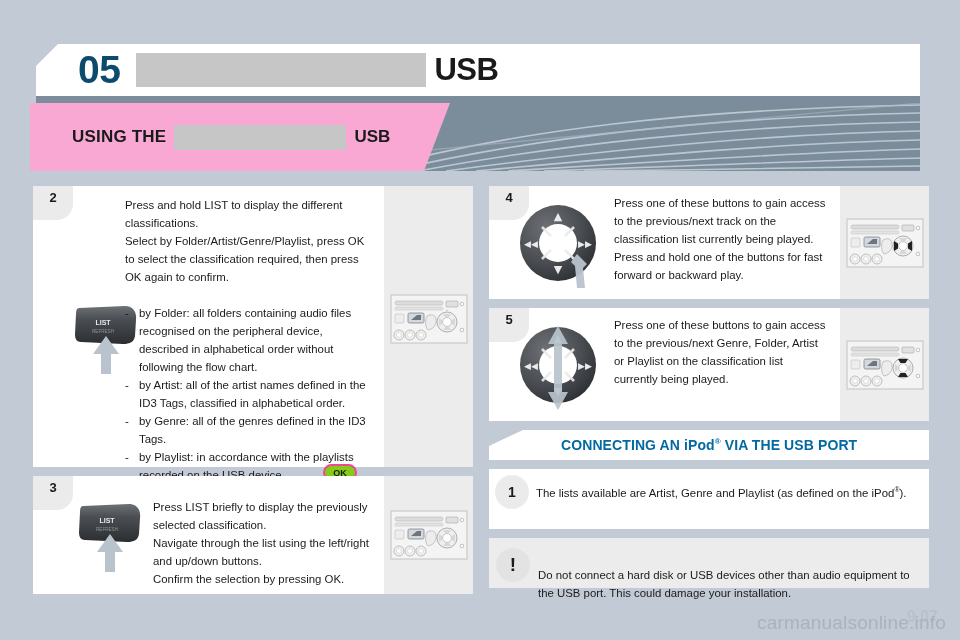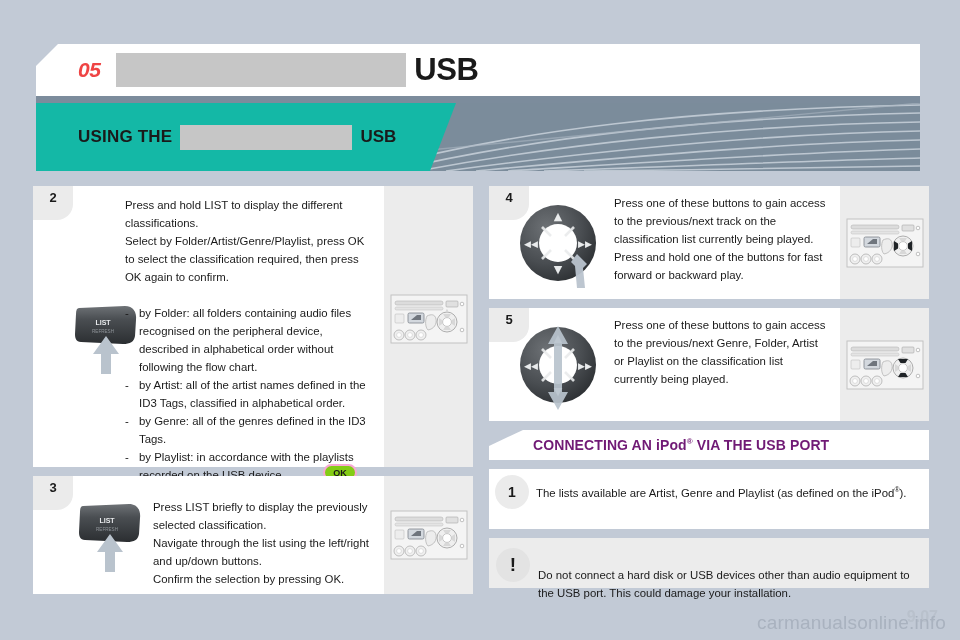--- a/index.html
+++ b/index.html
@@ -22,26 +22,25 @@
     left: 36px;
     top: 44px;
     width: 884px;
     height: 52px;
     background: #ffffff;
     display: flex;
     align-items: center;
     clip-path: polygon(22px 0, 100% 0, 100% 100%, 0 100%, 0 22px);
   }
   .chapter-num {
-    font-size: 21px;
-    font-weight: bold;
-    color: #ef4444;
+    font-size: 39px;
+    font-weight: bold;
+    color: #0c4a6e;
     margin-left: 42px;
     letter-spacing: -0.5px;
-    font-style: italic;
   }
   .chapter-redact {
     width: 290px;
     height: 34px;
     background: #c6c6c6;
     margin-left: 16px;
   }
   .chapter-title {
     font-size: 31px;
     font-weight: bold;
@@ -66,25 +65,25 @@
     top: 103px;
     width: 884px;
     height: 68px;
     background: #7b8c9b;
     overflow: hidden;
   }
   .deco-band svg { display: block; }
 
   .subtitle-plate {
     position: absolute;
-    left: 36px;
+    left: 30px;
     top: 103px;
     width: 420px;
     height: 68px;
-    background: #14b8a6;
+    background: #f9a8d4;
     display: flex;
     align-items: center;
     clip-path: polygon(0 0, 100% 0, calc(100% - 26px) 100%, 0 100%);
   }
   .subtitle-text {
     font-size: 17px;
     font-weight: bold;
     color: #1a1a1a;
     margin-left: 42px;
     letter-spacing: 0.2px;
@@ -178,21 +177,21 @@
     font-size: 11.4px;
     line-height: 18px;
     color: #1a1a1a;
   }
 
   
   .p2-intro { position: absolute; left: 92px; top: 10px; width: 250px; }
   .ok-pill {
     position: absolute; left: 290px; top: 278px;
     width: 34px; height: 17px;
-    border: 2px solid #f9a8d4; border-radius: 9px;
+    border: 2px solid #ec4899; border-radius: 9px;
     display: flex; align-items: center; justify-content: center;
     font-size: 9px; font-weight: bold; color: #1a1a1a;
     background: #84cc16;
   }
   .p2-list { position: absolute; left: 92px; top: 118px; width: 248px; }
   .li-row { display: flex; margin-bottom: 0; }
   .li-dash { width: 14px; flex: 0 0 14px; }
   .li-txt { flex: 1; }
 
   .listbtn-wrap { position: absolute; left: 40px; top: 110px; }
@@ -211,22 +210,22 @@
     height: 30px;
     background: #ffffff;
     display: flex;
     align-items: center;
     margin-bottom: 9px;
     clip-path: polygon(34px 0, 100% 0, 100% 100%, 0 100%, 0 16px);
   }
   .section-title {
     font-size: 14px;
     font-weight: bold;
-    color: #701a75;
-    margin-left: 44px;
+    color: #0369a1;
+    margin-left: 72px;
     letter-spacing: 0.1px;
   }
   .section-title sup { font-size: 8px; vertical-align: super; }
 
   .warn-panel { background:#ececec; display:flex; align-items:flex-start; }
   .warn-body { padding: 28px 16px 16px 8px; flex: 1; }
 
   
   .radio { width: 78px; height: 50px; }
 

